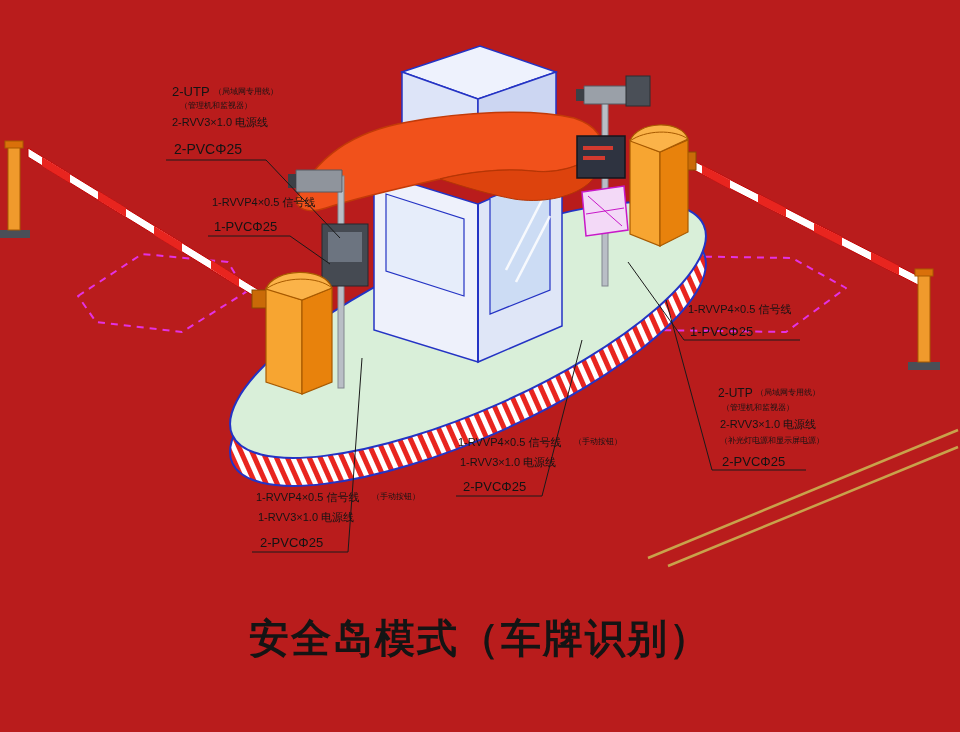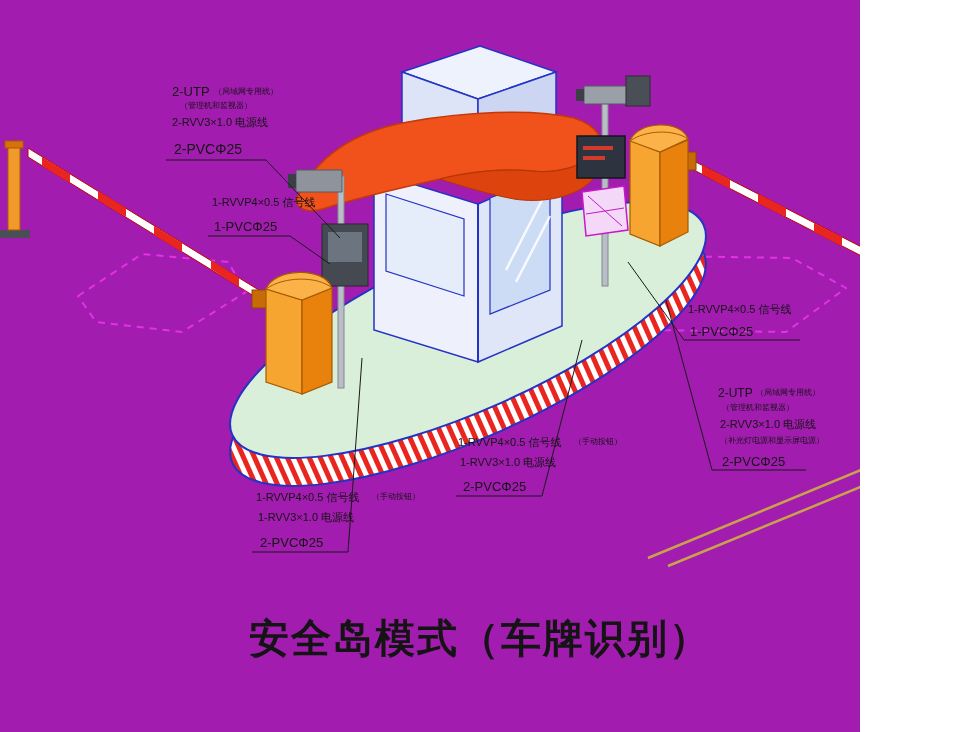--- a/index.html
+++ b/index.html
@@ -1,17 +1,17 @@
 <!DOCTYPE html>
 <html><head>
 <meta charset="utf-8">
 <style>
   html,body{margin:0;padding:0;background:#ffffff;}
   .stage{
-    position:relative;width:860px;height:732px;background:#a21caf;overflow:hidden;
+    position:relative;width:960px;height:732px;background:#b91c1c;overflow:hidden;
     font-family:"Liberation Sans","DejaVu Sans",sans-serif;
   }
   svg{display:block;}
   svg text{font-family:"Liberation Sans","DejaVu Sans",sans-serif;fill:#141414;}
 </style>
 </head>
 <body>
 
 <div class="stage">
 <svg width="960" height="732" viewBox="0 0 960 732">

